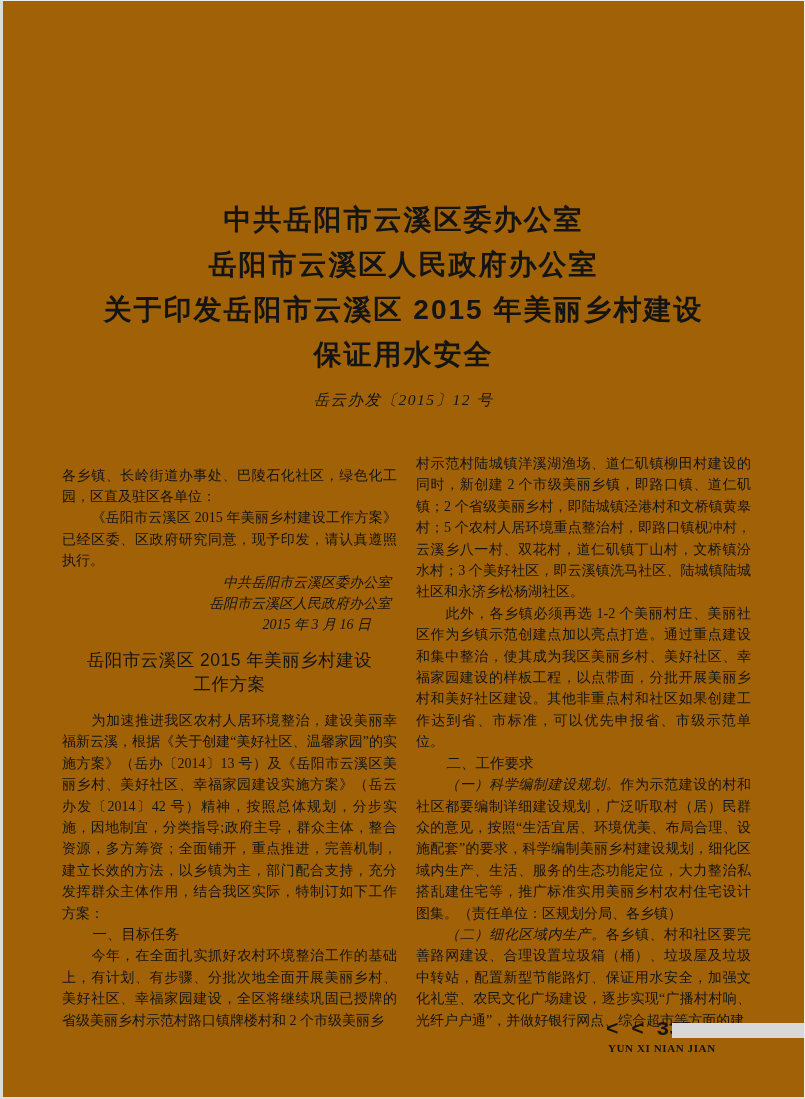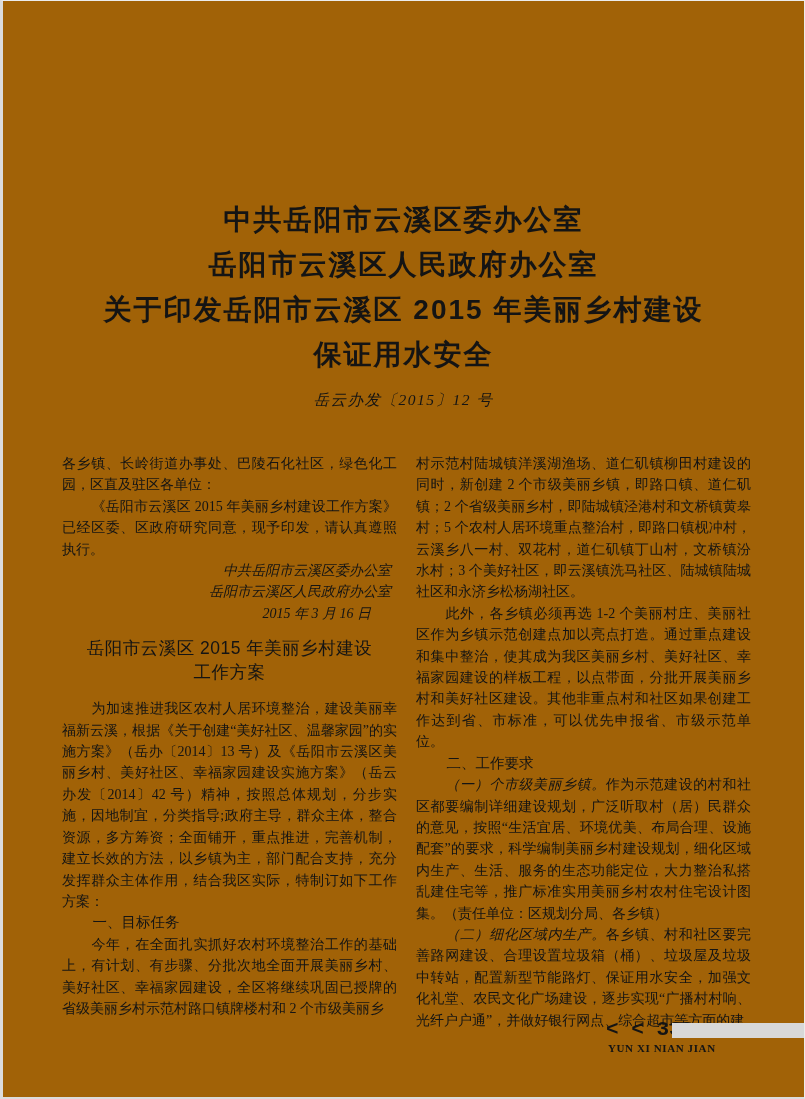--- a/index.html
+++ b/index.html
@@ -26,21 +26,21 @@
   }
   .doc-number{
     margin-top:13px;
     font-family:"Liberation Serif","DejaVu Serif",serif;
     font-style:italic;
     font-size:15.5px;line-height:20px;letter-spacing:1.5px;
   }
   
   .columns{
     position:absolute;top:452px;left:59px;width:690px;
-    display:flex;gap:19px;
+    display:flex;gap:19px;align-items:flex-end;
   }
   .col{
     width:335px;
     font-family:"Liberation Serif","DejaVu Serif",serif;
     font-size:14px;line-height:21.4px;
     text-align:justify;
   }
   .para{margin:0;}
   .indent{text-indent:2.1em;}
   .sig{
@@ -107,21 +107,21 @@
       <h2 class="plan-title second">工作方案</h2>
       <p class="para indent intro-gap">为加速推进我区农村人居环境整治，建设美丽幸福新云溪，根据《关于创建“美好社区、温馨家园”的实施方案》（岳办〔2014〕13 号）及《岳阳市云溪区美丽乡村、美好社区、幸福家园建设实施方案》（岳云办发〔2014〕42 号）精神，按照总体规划，分步实施，因地制宜，分类指导;政府主导，群众主体，整合资源，多方筹资；全面铺开，重点推进，完善机制，建立长效的方法，以乡镇为主，部门配合支持，充分发挥群众主体作用，结合我区实际，特制订如下工作方案：</p>
       <h3 class="sec-heading">一、目标任务</h3>
       <p class="para indent">今年，在全面扎实抓好农村环境整治工作的基础上，有计划、有步骤、分批次地全面开展美丽乡村、美好社区、幸福家园建设，全区将继续巩固已授牌的省级美丽乡村示范村路口镇牌楼村和 2 个市级美丽乡</p>
     </section>
 
     <section class="col">
       <p class="para">村示范村陆城镇洋溪湖渔场、道仁矶镇柳田村建设的同时，新创建 2 个市级美丽乡镇，即路口镇、道仁矶镇；2 个省级美丽乡村，即陆城镇泾港村和文桥镇黄皋村；5 个农村人居环境重点整治村，即路口镇枧冲村，云溪乡八一村、双花村，道仁矶镇丁山村，文桥镇汾水村；3 个美好社区，即云溪镇洗马社区、陆城镇陆城社区和永济乡松杨湖社区。</p>
       <p class="para indent">此外，各乡镇必须再选 1-2 个美丽村庄、美丽社区作为乡镇示范创建点加以亮点打造。通过重点建设和集中整治，使其成为我区美丽乡村、美好社区、幸福家园建设的样板工程，以点带面，分批开展美丽乡村和美好社区建设。其他非重点村和社区如果创建工作达到省、市标准，可以优先申报省、市级示范单位。</p>
       <h3 class="sec-heading">二、工作要求</h3>
-      <p class="para indent"><span class="kaiti">（一）个市级美丽乡镇。</span><span>作为示范建设的村和社区都要编制详细建设规划，广泛听取村（居）民群众的意见，按照“生活宜居、环境优美、布局合理、设施配套”的要求，科学编制美丽乡村建设规划，细化区域内生产、生活、服务的生态功能定位，大力整治私搭乱建住宅等，推广标准实用美丽乡村农村住宅设计图集。（责任单位：区规划分局、各乡镇）</span></p>
+      <p class="para indent"><span class="kaiti">（一）科学编制建设规划。</span><span>作为示范建设的村和社区都要编制详细建设规划，广泛听取村（居）民群众的意见，按照“生活宜居、环境优美、布局合理、设施配套”的要求，科学编制美丽乡村建设规划，细化区域内生产、生活、服务的生态功能定位，大力整治私搭乱建住宅等，推广标准实用美丽乡村农村住宅设计图集。（责任单位：区规划分局、各乡镇）</span></p>
       <p class="para indent"><span class="kaiti">（二）细化区域内生产。</span><span>各乡镇、村和社区要完善路网建设、合理设置垃圾箱（桶）、垃圾屋及垃圾中转站，配置新型节能路灯、保证用水安全，加强文化礼堂、农民文化广场建设，逐步实现“广播村村响、光纤户户通”，并做好银行网点、综合超市等方面的建</span></p>
     </section>
 
   </main>
 
   <footer>
     <span class="page-marker">&lt; &lt; 333</span>
     <span class="footer-bar"></span>
     <div class="journal">YUN XI NIAN JIAN</div>
   </footer>

